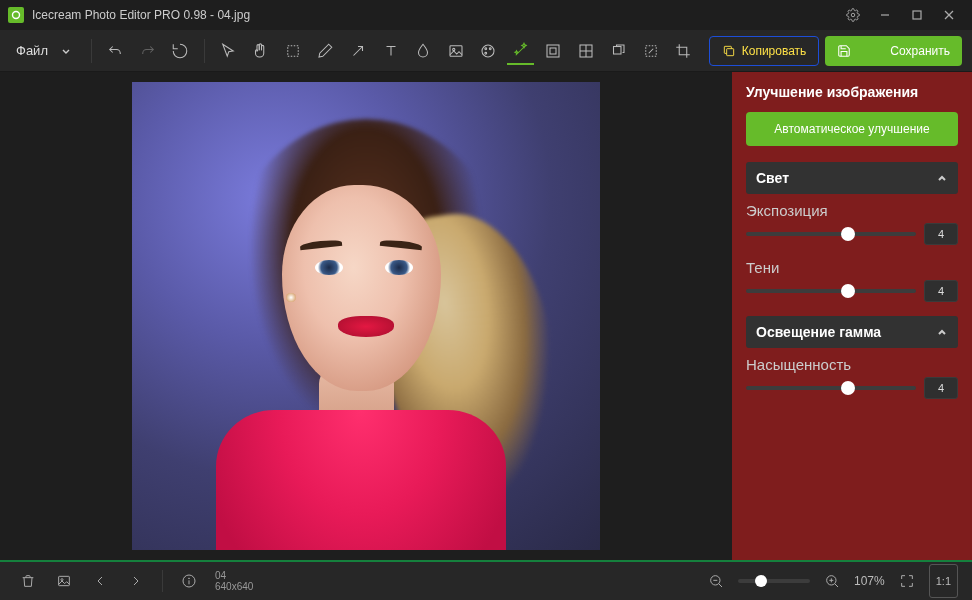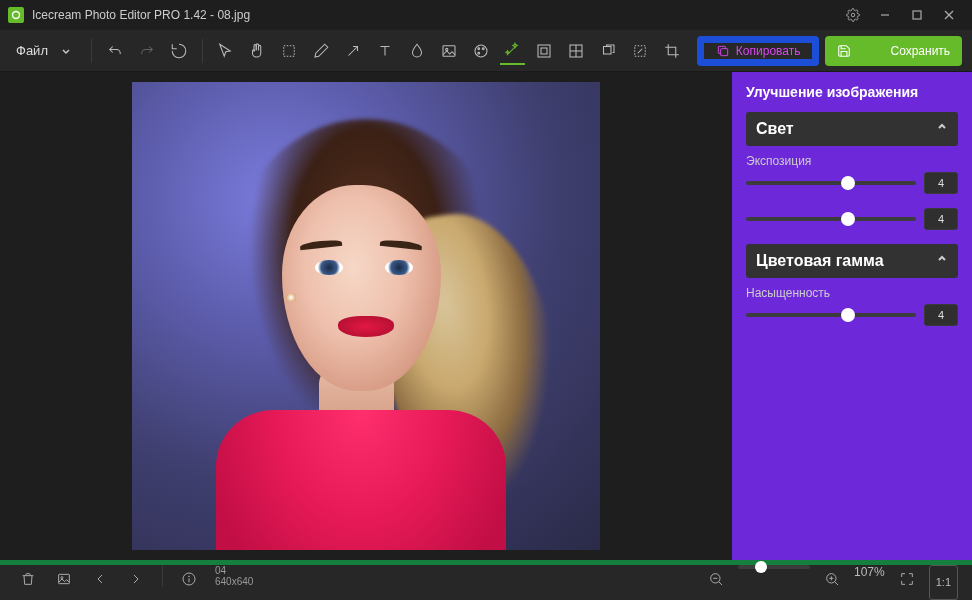--- a/index.html
+++ b/index.html
@@ -16,21 +16,21 @@
   
   
   .toolbar { height: 42px; background: #272727; display: flex; align-items: center; padding: 0 10px; gap: 6px; border-bottom: 1px solid #1a1a1a; }
   .toolbar .file-menu { color: #ddd; font-size: 13px; padding: 4px 6px; display: flex; align-items: center; gap: 13px; cursor: pointer; margin-right: 4px; }
   .toolbar .divider { width: 1px; height: 24px; background: #3a3a3a; margin: 0 4px; }
   .toolbar .toolbtn { width: 28px; height: 28px; display: flex; align-items: center; justify-content: center; color: #bbb; cursor: pointer; border-radius: 2px; }
   .toolbar .toolbtn.active { color: #66bb2a; border-bottom: 2px solid #66bb2a; border-radius: 0; }
   .toolbar .toolbtn svg { width: 18px; height: 18px; stroke: currentColor; fill: none; stroke-width: 1.4; }
   .toolbar .spacer { flex: 1; }
   .toolbar .actbtn { height: 30px; padding: 0 12px; border-radius: 4px; font-size: 12px; display: flex; align-items: center; gap: 6px; cursor: pointer; }
-  .toolbar .actbtn.copy { border: 7px solid #1d4ed8; color: #d946ef; background: transparent; }
+  .toolbar .actbtn.copy { border: 1px solid #1d4ed8; color: #fde047; background: transparent; }
   .toolbar .actbtn.save { background: #66bb2a; color: #fff; gap: 39px; }
   
   
   .main { display: flex; height: calc(600px - 30px - 42px - 40px); }
   .canvas-area { flex: 1; background: #1e1e1e; display: flex; align-items: center; justify-content: center; position: relative; }
   .photo { width: 468px; height: 468px; background: #222; position: relative; overflow: hidden; }
   
   .photo .bg { position: absolute; inset: 0; background: radial-gradient(circle at 30% 25%, #7a7bdc 0%, #5a5aa8 30%, #3f3f70 58%, #2a2a48 100%); }
   .photo .hair { position: absolute; top: 8%; left: 18%; width: 64%; height: 78%; background: radial-gradient(ellipse at 50% 35%, #5a3220 0%, #3a2014 35%, transparent 55%); border-radius: 50% 50% 40% 40%; filter: blur(2px); }
   .photo .hair2 { position: absolute; top: 28%; right: 10%; width: 36%; height: 62%; background: radial-gradient(ellipse at 40% 30%, #d8c49a 0%, #c9a96e 30%, #8a6a40 55%, transparent 72%); border-radius: 40% 50% 45% 55%; filter: blur(2px); transform: rotate(-8deg); }
@@ -40,54 +40,54 @@
   .photo .eye { position: absolute; width: 6%; height: 3.2%; background: radial-gradient(circle at 50% 50%, #1a2a48 0%, #3a5a88 50%, #fff 70%); border-radius: 50%; top: 38%; }
   .photo .eye.l { left: 39%; }
   .photo .eye.r { left: 54%; }
   .photo .brow { position: absolute; width: 9%; height: 1.6%; background: #3a2416; border-radius: 50% 50% 0 0; top: 34%; }
   .photo .brow.l { left: 36%; transform: rotate(-6deg); }
   .photo .brow.r { left: 53%; transform: rotate(6deg); }
   .photo .lips { position: absolute; top: 50%; left: 44%; width: 12%; height: 4.5%; background: radial-gradient(ellipse, #e31842, #a80e2e); border-radius: 40% 40% 50% 50%; }
   .photo .earring { position: absolute; top: 45%; left: 33%; width: 2%; height: 2%; background: radial-gradient(circle, #fff, #c84); border-radius: 50%; }
   
   
-  .right-panel { width: 240px; background: #6d28d9; padding: 12px 14px; overflow-y: auto; font-size: 12px; }
+  .right-panel { width: 240px; background: #7f1d1d; padding: 12px 14px; overflow-y: auto; font-size: 12px; }
   .right-panel::-webkit-scrollbar { width: 0; }
   .panel-title { font-size: 14px; font-weight: 600; color: #fff; margin-bottom: 12px; }
   .auto-btn { width: 100%; height: 34px; background: #66bb2a; color: #fff; border: none; border-radius: 4px; font-size: 12px; cursor: pointer; margin-bottom: 10px; }
-  .section-header { display: flex; align-items: flex-start; justify-content: space-between; background: #323232; padding: 8px 10px; border-radius: 3px; margin: 6px 0 8px; cursor: pointer; color: #fff; font-size: 16px; font-weight: 600; }
+  .section-header { display: flex; align-items: center; justify-content: space-between; background: #323232; padding: 8px 10px; border-radius: 3px; margin: 6px 0 8px; cursor: pointer; color: #fff; font-size: 14px; font-weight: 600; }
   .section-header svg { width: 12px; height: 12px; stroke: #ccc; fill: none; stroke-width: 2; }
   .slider-row { margin: 6px 0 14px; }
-  .slider-label { color: #ccc; font-size: 12px; margin-bottom: 4px; }
+  .slider-label { color: #ccc; font-size: 15px; margin-bottom: 4px; }
   .slider-ctrl { display: flex; align-items: center; gap: 8px; }
   .slider-track { flex: 1; height: 4px; background: #3c3c3c; border-radius: 2px; position: relative; cursor: pointer; }
   .slider-thumb { position: absolute; width: 14px; height: 14px; background: #fff; border-radius: 50%; top: -5px; transform: translateX(-50%); cursor: grab; }
   .slider-value { width: 34px; height: 22px; background: #2f2f2f; border: 1px solid #3a3a3a; border-radius: 3px; text-align: center; font-size: 11px; line-height: 20px; color: #ddd; }
   
   
-  .bottombar { height: 40px; background: #272727; display: flex; padding: 0 14px; gap: 8px; font-size: 12px; color: #bbb; border-top: 5px solid #15803d; }
+  .bottombar { height: 40px; background: #272727; display: flex; align-items: center; padding: 0 14px; gap: 8px; font-size: 12px; color: #bbb; border-top: 2px solid #15803d; }
   .bottombar .iconbtn { width: 28px; height: 28px; display: flex; align-items: center; justify-content: center; cursor: pointer; color: #aaa; }
   .bottombar .iconbtn svg { width: 16px; height: 16px; stroke: currentColor; fill: none; stroke-width: 1.5; }
   .bottombar .vdiv { width: 1px; height: 22px; background: #3a3a3a; margin: 0 4px; }
   .bottombar .meta { display: flex; flex-direction: column; font-size: 10px; line-height: 11px; color: #999; margin-left: 4px; }
   .bottombar .spacer { flex: 1; }
   .bottombar .zoom-slider { width: 72px; height: 4px; background: #3c3c3c; border-radius: 2px; position: relative; cursor: pointer; }
   .bottombar .zoom-slider .thumb { position: absolute; width: 12px; height: 12px; background: #fff; border-radius: 50%; top: -4px; left: 32%; transform: translateX(-50%); }
   .bottombar .ratio-btn { padding: 10px 6px; border: 1px solid #555; border-radius: 3px; font-size: 11px; cursor: pointer; }
 </style>
 </head>
 <body>
 
 <div class="titlebar">
   <div class="app-icon">
     <svg viewBox="0 0 10 10">
         <circle cx="5" cy="5" r="3.5" fill="none" stroke="#fff" stroke-width="1.4"></circle>
       </svg>
   </div>
-  <div class="title">Icecream Photo Editor PRO 1.42 - 08.jpg</div>
+  <div class="title">Icecream Photo Editor PRO 0.98 - 04.jpg</div>
   <div class="winctrl">
     <div class="winbtn">
       <svg viewBox="0 0 24 24" fill="none" stroke="currentColor" stroke-width="1.6">
           <circle cx="12" cy="12" r="3"></circle>
           <path d="M19.4 15a1.65 1.65 0 0 0 .33 1.82l.06.06a2 2 0 1 1-2.83 2.83l-.06-.06a1.65 1.65 0 0 0-1.82-.33 1.65 1.65 0 0 0-1 1.51V21a2 2 0 1 1-4 0v-.09a1.65 1.65 0 0 0-1-1.51 1.65 1.65 0 0 0-1.82.33l-.06.06a2 2 0 1 1-2.83-2.83l.06-.06a1.65 1.65 0 0 0 .33-1.82 1.65 1.65 0 0 0-1.51-1H3a2 2 0 1 1 0-4h.09a1.65 1.65 0 0 0 1.51-1 1.65 1.65 0 0 0-.33-1.82l-.06-.06a2 2 0 1 1 2.83-2.83l.06.06a1.65 1.65 0 0 0 1.82.33h0a1.65 1.65 0 0 0 1-1.51V3a2 2 0 1 1 4 0v.09a1.65 1.65 0 0 0 1 1.51h0a1.65 1.65 0 0 0 1.82-.33l.06-.06a2 2 0 1 1 2.83 2.83l-.06.06a1.65 1.65 0 0 0-.33 1.82v0a1.65 1.65 0 0 0 1.51 1H21a2 2 0 1 1 0 4h-.09a1.65 1.65 0 0 0-1.51 1z"></path>
         </svg>
     </div>
     <div class="winbtn">
         <svg viewBox="0 0 14 14">
           <line x1="3" y1="7" x2="11" y2="7" stroke="currentColor" stroke-width="1.2"></line>
@@ -256,48 +256,50 @@
       <div class="eye l"></div>
         <div class="eye r"></div>
       <div class="lips"></div>
       <div class="earring"></div>
       <div class="dress"></div>
     </div>
   </div>
 
   <div class="right-panel">
     <div class="panel-title">Улучшение изображения</div>
+    <button class="auto-btn">Автоматическое улучшение</button>
     
     <div class="section-header">
       <span>Свет</span>
       <svg viewBox="0 0 12 12">
           <path d="M3 8l3-3 3 3"></path>
         </svg>
     </div>
     
     <div class="slider-row">
       <div class="slider-label">Экспозиция</div>
       <div class="slider-ctrl">
         <div class="slider-track">
             <div class="slider-thumb" style="left:60%"></div>
           </div>
         <div class="slider-value">4</div>
       </div>
     </div>
     <div class="slider-row">
+      <div class="slider-label">Тени</div>
       <div class="slider-ctrl">
         <div class="slider-track">
             <div class="slider-thumb" style="left:60%"></div>
           </div>
         <div class="slider-value">4</div>
       </div>
     </div>
     
     <div class="section-header">
-      <span>Цветовая гамма</span>
+      <span>Освещение гамма</span>
       <svg viewBox="0 0 12 12">
           <path d="M3 8l3-3 3 3"></path>
         </svg>
     </div>
     
     <div class="slider-row">
       <div class="slider-label">Насыщенность</div>
       <div class="slider-ctrl">
         <div class="slider-track">
             <div class="slider-thumb" style="left:60%"></div>

